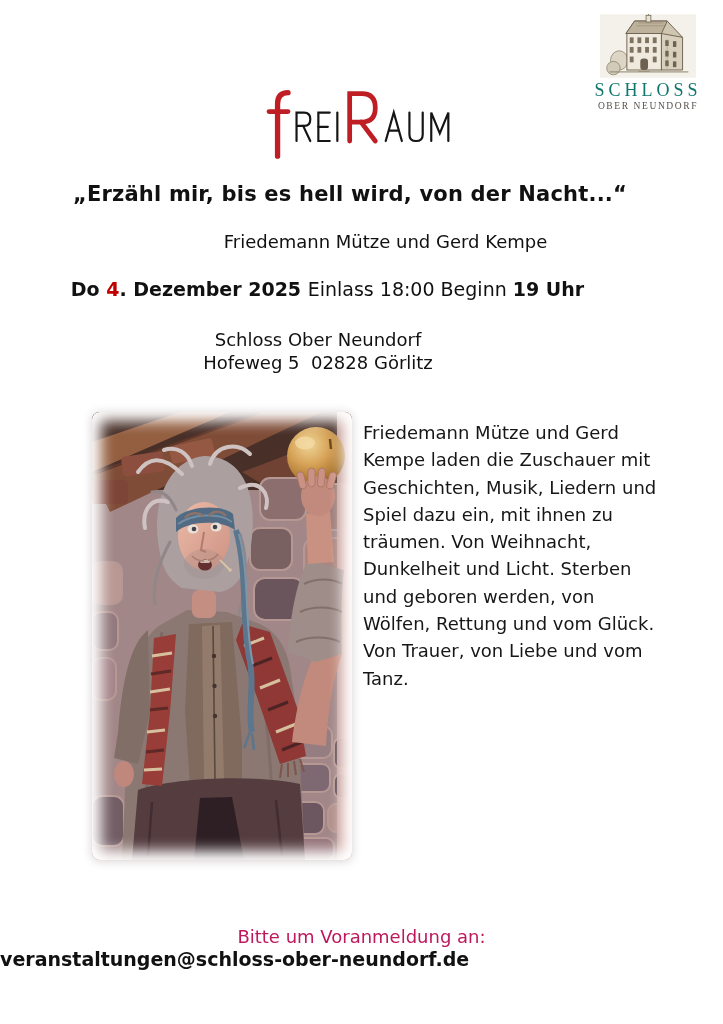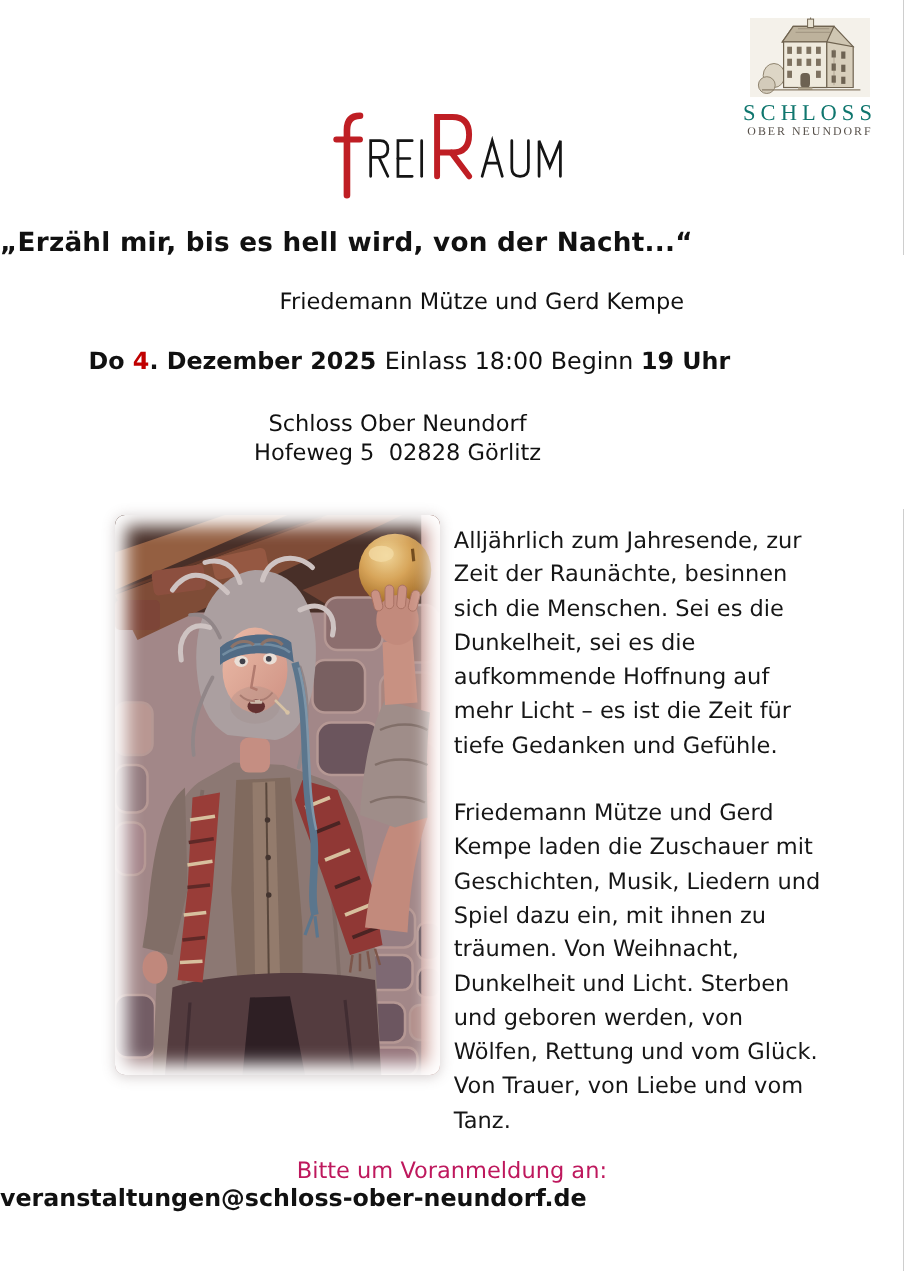--- a/index.html
+++ b/index.html
@@ -18,21 +18,21 @@
   
   .schloss-logo{position:absolute;top:14px;right:10px;width:130px;text-align:center;}
   .schloss-logo .etching{display:block;margin:0 auto;width:96px;height:64px;}
   .schloss-title{font-family:"Liberation Serif","DejaVu Serif",serif;font-size:18px;letter-spacing:4px;color:#0f766e;margin-top:2px;}
   .schloss-sub{font-family:"Liberation Serif","DejaVu Serif",serif;font-size:9.5px;letter-spacing:1.6px;color:#57504a;margin-top:0px;}
 
   
   .freiraum{position:absolute;top:86px;left:0;width:723px;text-align:center;}
   .freiraum svg{width:214px;height:74px;}
 
-  .event-title{position:absolute;top:182px;left:0;width:700px;
+  .event-title{position:absolute;top:182px;left:0;width:700px;text-align:center;
     font-size:21px;font-weight:bold;letter-spacing:.2px;}
   .performers{position:absolute;top:231px;left:0;width:723px;text-align:center;font-size:18px;padding-left:24px;}
   .dateline{position:absolute;top:278px;left:0;width:655px;text-align:center;font-size:19px;}
   .venue{position:absolute;top:328px;left:0;width:636px;text-align:center;font-size:18px;line-height:23px;white-space:pre-wrap;}
 
   
   .photo{position:absolute;left:92px;top:412px;width:260px;height:448px;border-radius:8px;
     box-shadow:0 1px 10px rgba(100,80,80,.28);}
   .photo svg{display:block;width:260px;height:448px;border-radius:8px;}
   .photo::after{content:"";position:absolute;inset:0;border-radius:8px;
@@ -301,20 +301,19 @@
         <path d="M100 144 C104 148 108 149 112 149 M126 142 C123 146 119 148 116 148" stroke="#a87e70" stroke-width="1.5" fill="none"></path>
         <path d="M128 148 L138 158" stroke="#d9c8a6" stroke-width="2"></path>
         <circle cx="138" cy="158" r="1.8" fill="#d9c8a6"></circle>
       </g>
 
       <rect x="0" y="0" width="260" height="448" fill="#c06a8a" opacity="0.05"></rect>
     </svg>
   </div>
 
   <div class="bodycol">
-    <p>Alljährlich zum Jahresende, zur Zeit der Raunächte, besinnen sich die Menschen. Sei es die Dunkelheit, sei es die aufkommende Hoffnung auf mehr Licht – es ist die Zeit für tiefe Gedanken und Gefühle.</p>
     <p>Friedemann Mütze und Gerd Kempe laden die Zuschauer mit Geschichten, Musik, Liedern und Spiel dazu ein, mit ihnen zu träumen. Von Weihnacht, Dunkelheit und Licht. Sterben und geboren werden, von Wölfen, Rettung und vom Glück. Von Trauer, von Liebe und vom Tanz.</p>
   </div>
 
   <div class="footer2">Bitte um Voranmeldung an:</div>
   <div class="footer3">veranstaltungen@schloss-ober-neundorf.de</div>
 
 </div>
 
 </body></html>

